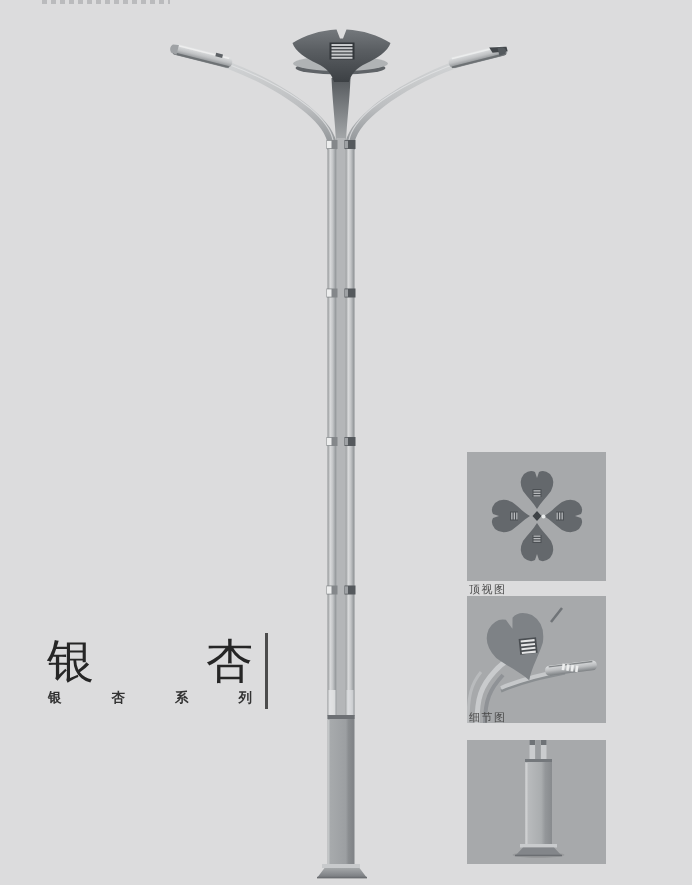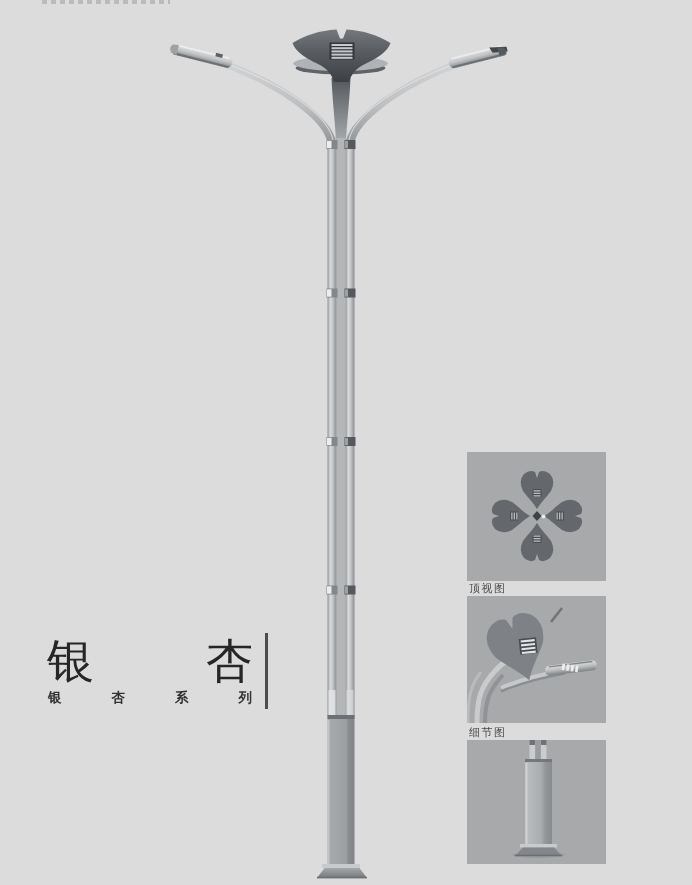--- a/index.html
+++ b/index.html
@@ -20,22 +20,22 @@
     justify-content:space-between;font-size:13.5px;line-height:1;color:#333;font-weight:600;}
   .title-divider{position:absolute;left:265px;top:633px;width:2.5px;height:76px;background:#4c4c4c;}
 
   
   .panel{position:absolute;left:467px;width:139px;background:#a7a9ab;}
   .panel-top-view{top:452px;height:129px;}
   .panel-detail-view{top:596px;height:127px;}
   .panel-base-view{top:740px;height:124px;}
   .panel-caption{position:absolute;left:469px;font-size:11px;line-height:1;
     color:#4a4a4a;letter-spacing:1.5px;}
-  .cap-1{top:584px;font-family:Liberation Mono, monospace;}
-  .cap-2{top:727px;}
+  .cap-1{top:584px;}
+  .cap-2{top:712px;}
   .panel svg{display:block;}
 </style>
 </head>
 <body>
 
 <div class="canvas">
 
   <div class="top-remnant"></div>
 
   <svg class="main-svg" width="692" height="885" viewBox="0 0 692 885">

